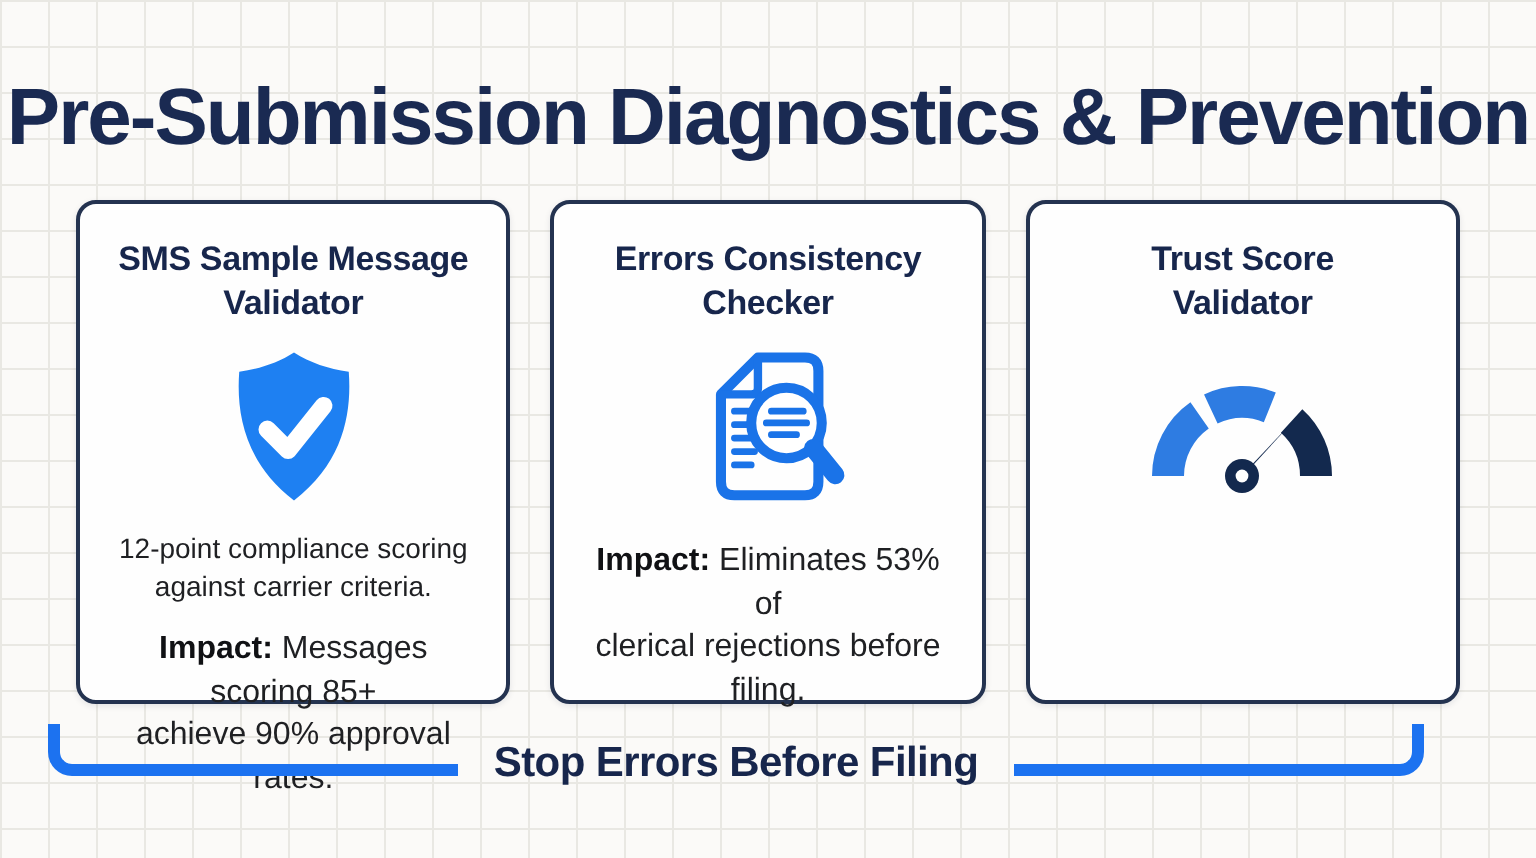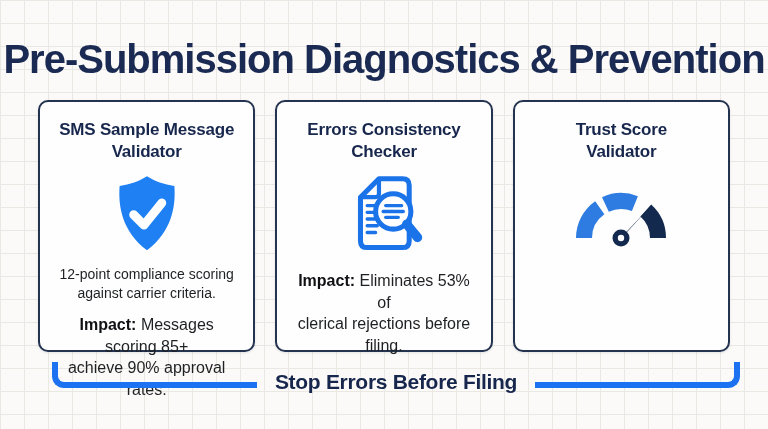--- a/index.html
+++ b/index.html
@@ -39,21 +39,21 @@
     margin:4px; font-size:14px; line-height:1.35; color:#1f2023;
     white-space:pre-line;
   }
   .card-impact {
     margin:11px 0 0; font-size:16px; line-height:1.35; color:#1f2023;
   }
   .card-impact strong { color:#101114; }
   .impact-text { white-space:pre-line; }
 
   .bracket {
-    position:absolute; left:52px; width:688px; top:362px; height:38px;
+    position:absolute; left:24px; width:688px; top:362px; height:38px;
     display:flex; align-items:flex-start;
   }
   .b-line { flex:1; height:26px; box-sizing:border-box; border-bottom:6px solid #1c72f0; }
   .b-left  { border-left:6px solid #1c72f0;  border-bottom-left-radius:12px; }
   .b-right { border-right:6px solid #1c72f0; border-bottom-right-radius:12px; }
   .b-label {
     padding:0 18px; font-size:21px; font-weight:700; color:#17264c;
     line-height:26px; transform:translateY(7px); white-space:nowrap;
     letter-spacing:-0.3px;
   }

